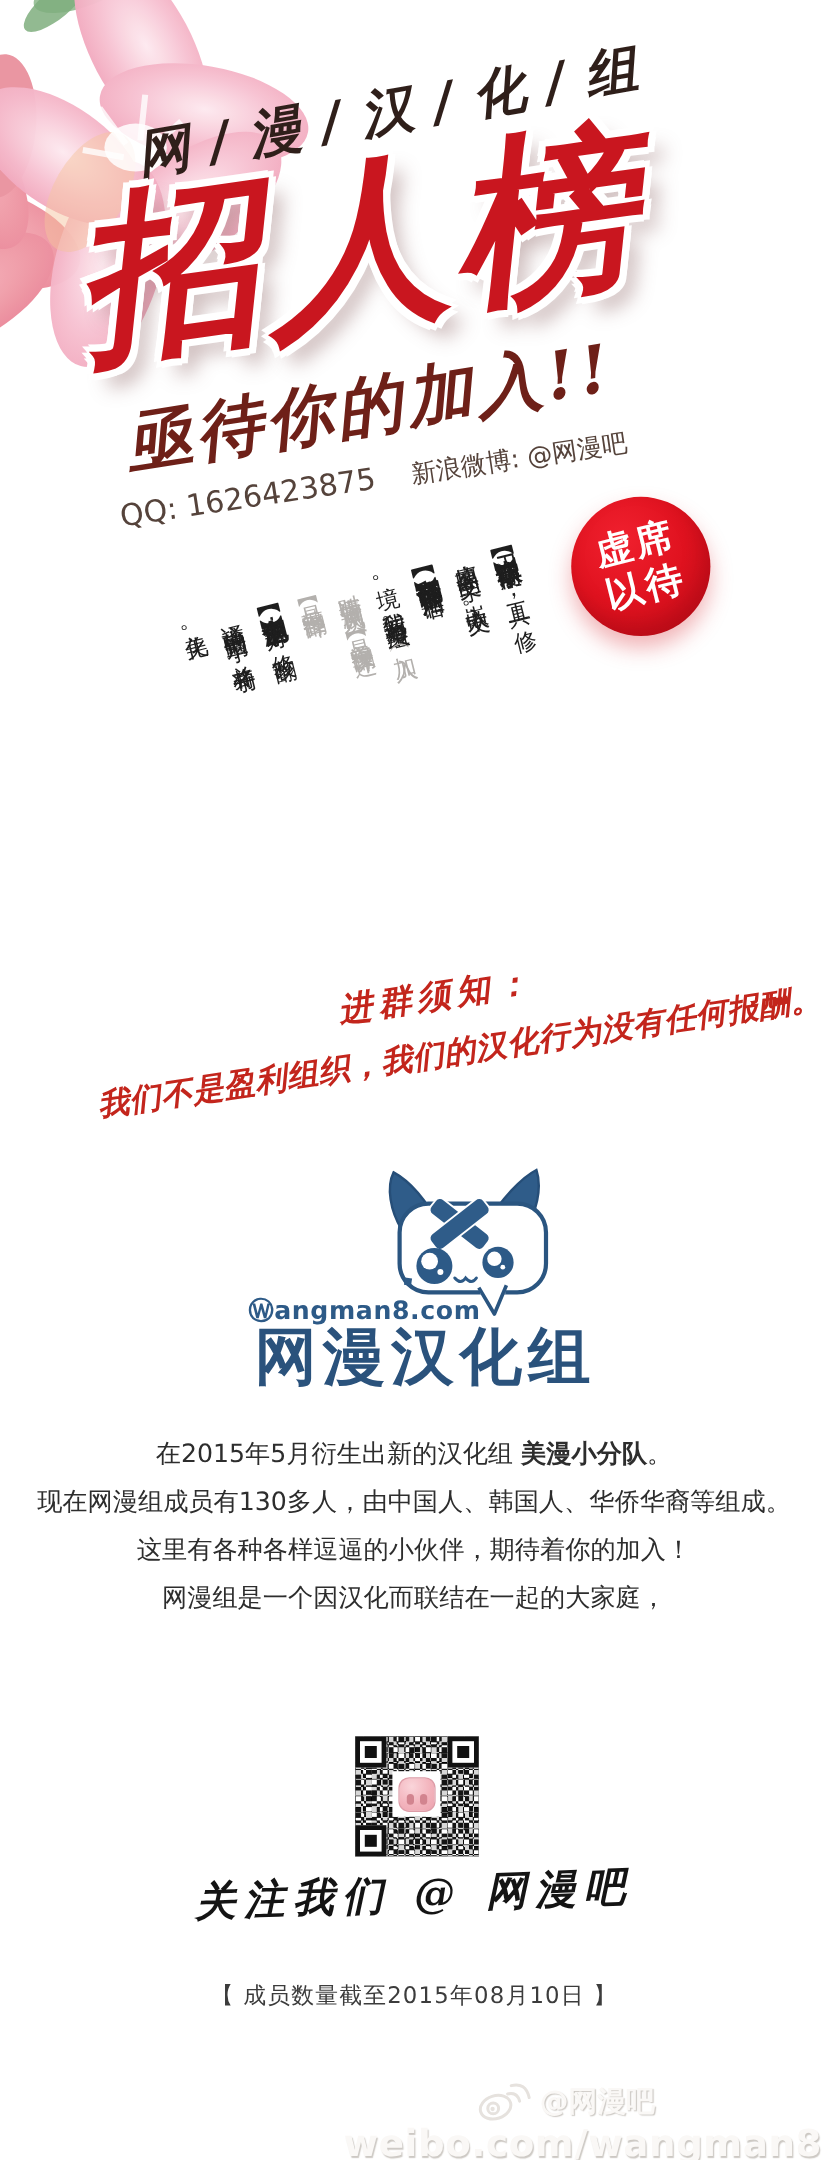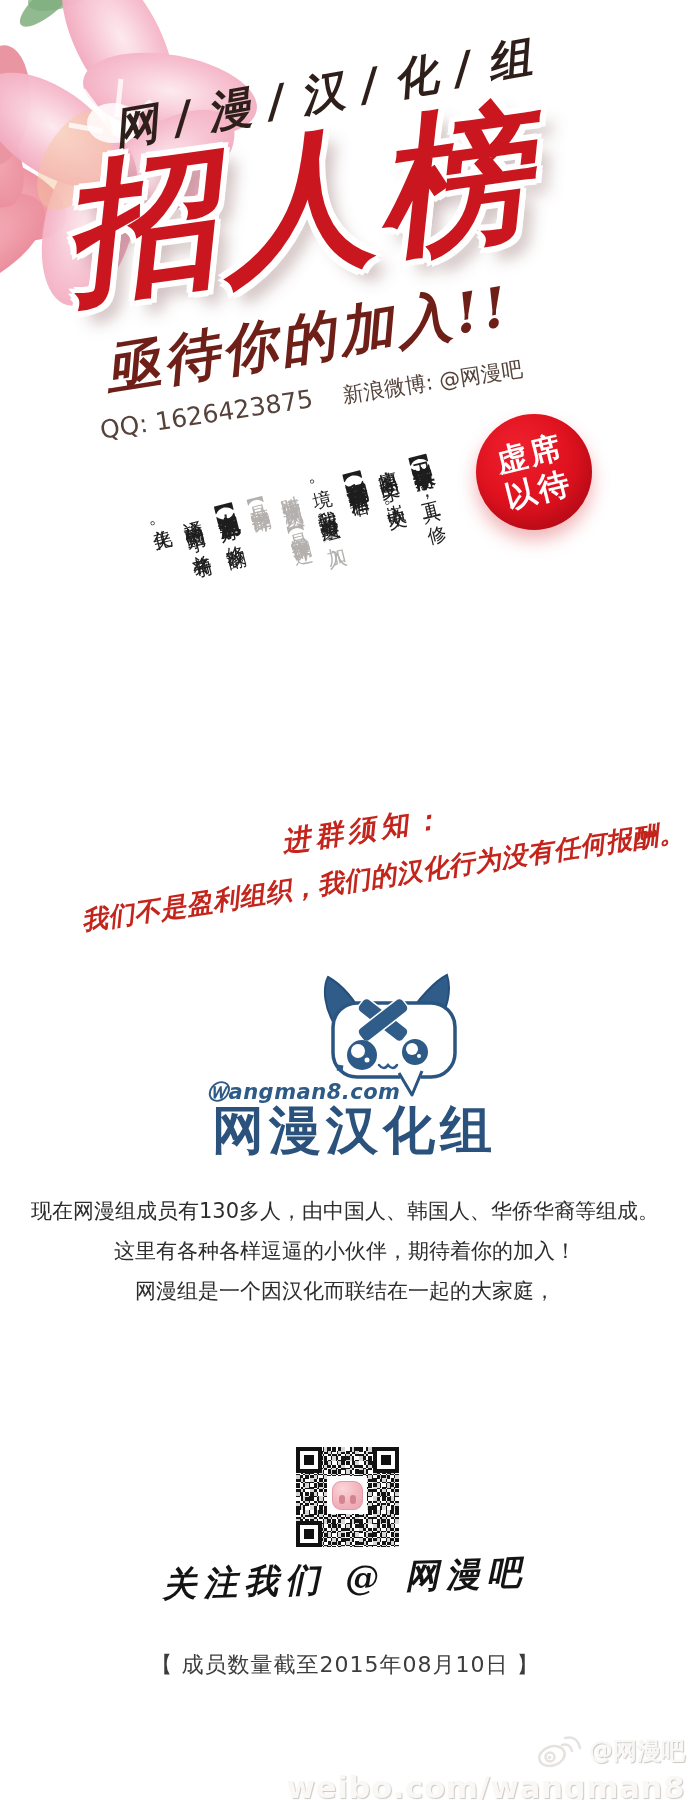--- a/index.html
+++ b/index.html
@@ -48,21 +48,21 @@
   
   .notice{position:absolute;left:75px;top:814px;width:545px;transform:rotate(-8.5deg);
     color:#c3251c;text-align:center;font-style:italic;font-weight:bold;
     font-family:"DejaVu Serif","Liberation Serif",serif;}
   .notice-heading{font-size:28px;letter-spacing:5px;margin:0 0 12px 40px;}
   .notice-line{font-size:26px;letter-spacing:0.5px;white-space:nowrap;}
 
   
   .cat-logo{position:absolute;left:295px;top:965px;width:170px;height:135px;}
   .logo-site{position:absolute;left:207px;top:1078px;font-size:21px;font-weight:bold;
-    color:#2d5a87;letter-spacing:0.5px;font-style:italic;}
+    color:#2d5a87;letter-spacing:0.5px;}
   .logo-name{position:absolute;left:212px;top:1096px;font-size:52px;font-weight:900;
     color:#2a527c;letter-spacing:5px;white-space:nowrap;}
 
   
   .about{position:absolute;left:0;top:1196px;width:690px;text-align:center;
     font-size:21px;color:#2d2d2d;}
   .about p{margin:0;height:40px;line-height:30px;white-space:nowrap;}
   .about b{font-weight:bold;}
 
   
@@ -83,26 +83,26 @@
   .qr-pig::before,.qr-pig::after{content:"";position:absolute;top:13px;width:6px;height:9px;
     border-radius:3px;background:#d2848f;}
   .qr-pig::before{left:6px;} .qr-pig::after{right:6px;}
 
   .qr-caption{position:absolute;left:0;top:1556px;width:690px;text-align:center;
     transform:rotate(-2deg);font-size:34px;font-weight:bold;font-style:italic;
     font-family:"DejaVu Serif","Liberation Serif",serif;letter-spacing:7px;color:#141414;white-space:nowrap;}
 
   
   .member-note{position:absolute;left:0;top:1650px;width:690px;text-align:center;
-    font-size:22px;color:#3c3c3c;letter-spacing:1px;white-space:nowrap;}
+    font-size:19px;color:#3c3c3c;letter-spacing:1px;white-space:nowrap;}
 
   .watermark{position:absolute;right:5px;top:1733px;text-align:right;
     color:#faf8f6;font-weight:bold;line-height:1.2;
     text-shadow:1px 1px 1px #ccc8c3,-1px -1px 0 #ffffff;}
-  .watermark .row1{display:flex;align-items:center;justify-content:flex-end;gap:5px;}
+  .watermark .row1{display:flex;align-items:center;justify-content:center;gap:5px;}
   .watermark .handle{font-size:24px;}
   .watermark .url{font-size:31px;letter-spacing:0.5px;margin-left:29px;}
   .weibo-icon{width:48px;height:36px;}
 </style>
 </head>
 <body>
 
 <div class="poster">
 
   <svg class="flower" viewBox="0 0 315 435">
@@ -188,20 +188,21 @@
     <circle cx="120" cy="87" r="13" fill="#2d5a87"></circle>
     <circle cx="117" cy="84" r="6" fill="#fff"></circle>
     <circle cx="124" cy="91" r="2" fill="#fff"></circle>
     <path d="M84 100 q5 6 9 0 q5 6 9 0" fill="none" stroke="#2d5a87" stroke-width="2.5" stroke-linecap="round"></path>
     <rect x="42" y="100" width="6" height="6" fill="#2d5a87" transform="rotate(8 45 103)"></rect>
   </svg>
   <div class="logo-site">Ⓦangman8.com</div>
   <div class="logo-name">网漫汉化组</div>
 
   <div class="about">
+    <p><span>在2015年5月衍生出新的汉化组 </span><b>美漫小分队</b><span>。</span></p>
     <p><span>现在网漫组成员有130多人，由中国人、韩国人、华侨华裔等组成。</span></p>
     <p><span>这里有各种各样逗逼的小伙伴，期待着你的加入！</span></p>
     <p><span>网漫组是一个因汉化而联结在一起的大家庭，</span></p>
   </div>
 
   <div class="qr">
     <div class="qr-noise"></div>
     <div class="qr-finder qr-f-tl"></div>
     <div class="qr-finder qr-f-tr"></div>
     <div class="qr-finder qr-f-bl"></div>

